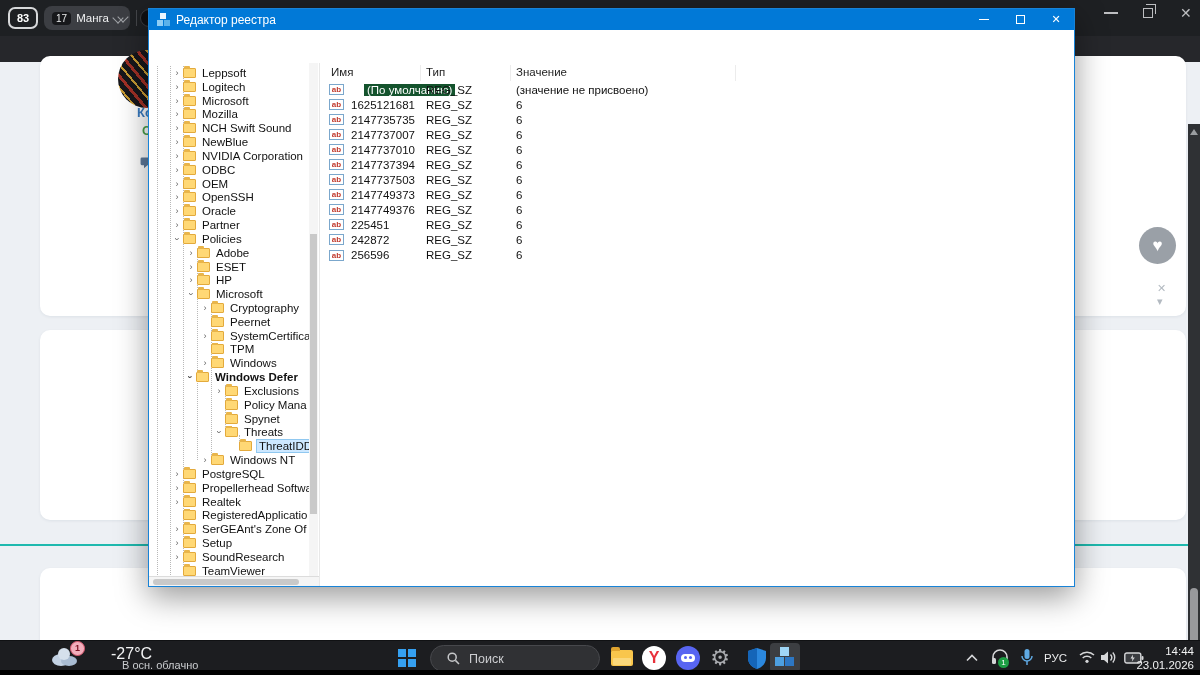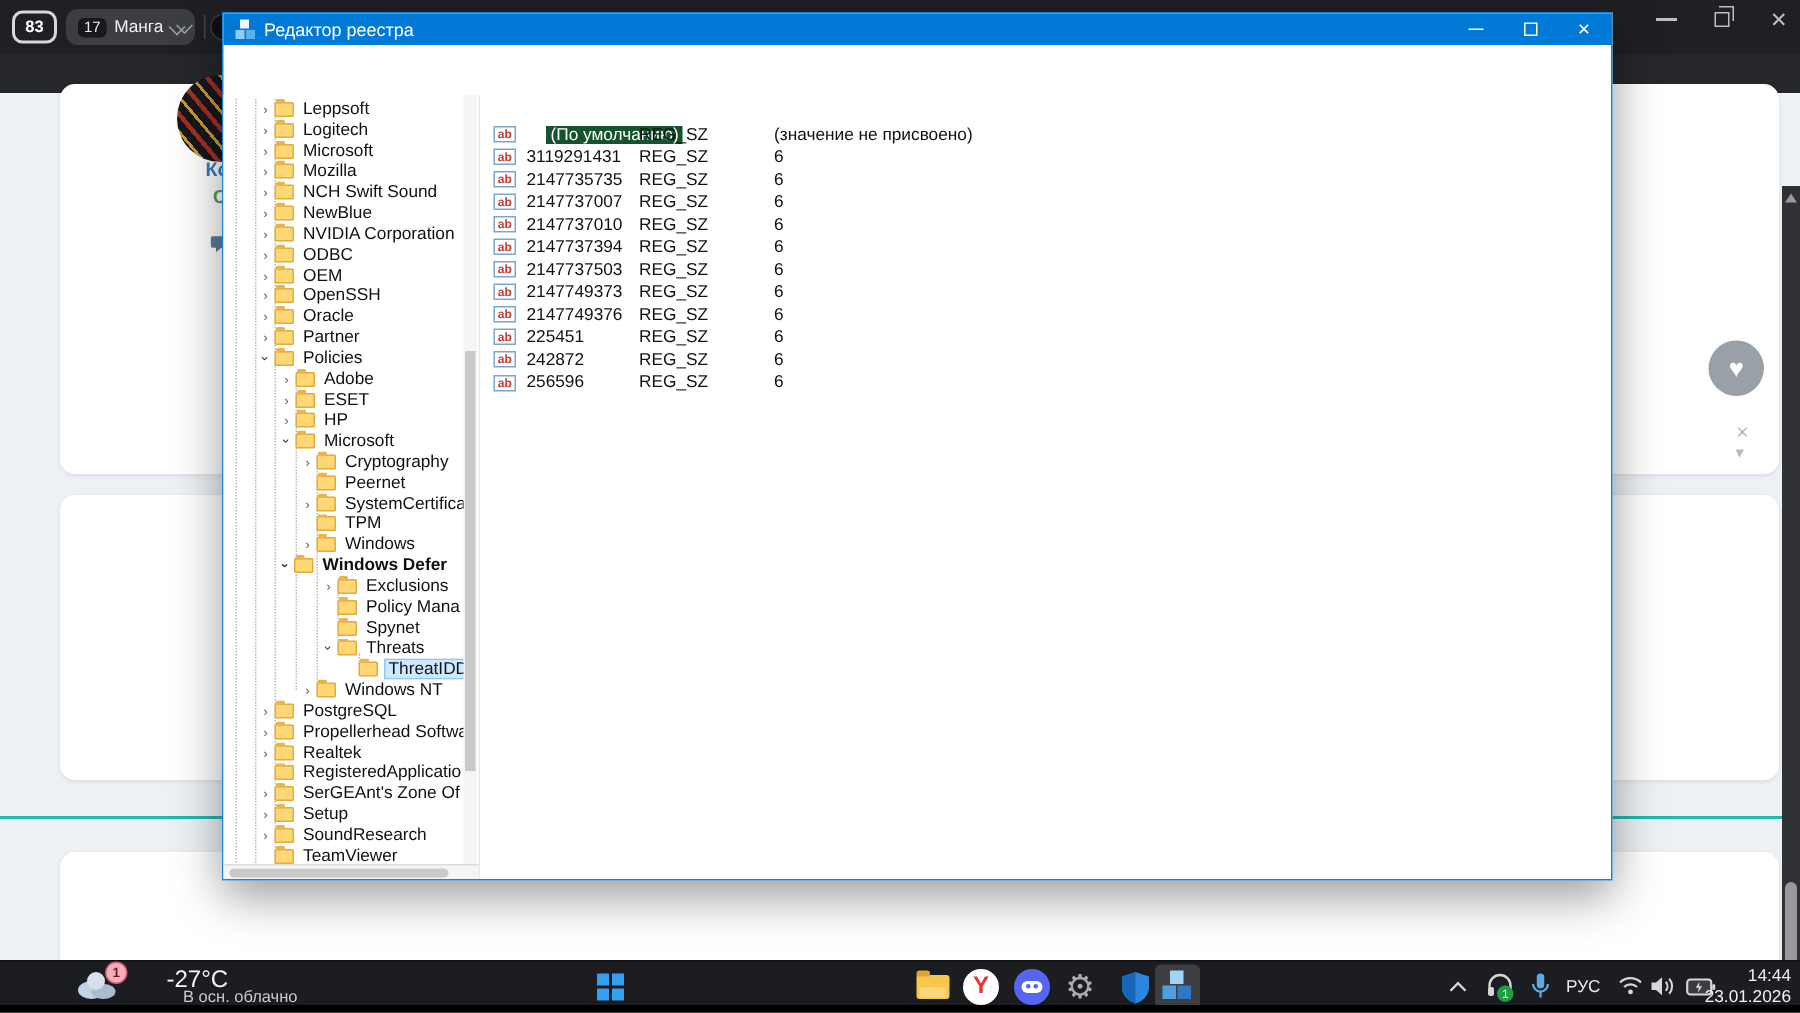--- a/index.html
+++ b/index.html
@@ -462,30 +462,38 @@
             </div>
           </div>
         <div id="tree-vscroll">
             <div class="thumb"></div>
           </div>
         <div id="tree-hscroll">
             <div class="thumb"></div>
           </div>
       </div>
       <div id="values-pane">
+        <div id="values-header">
+          <span class="vh" style="left:8px;">Имя</span>
+          <span class="vh" style="left:103px;">Тип</span>
+          <span class="vh" style="left:193px;">Значение</span>
+          <span class="vh-sep" style="left:97px;"></span>
+          <span class="vh-sep" style="left:187px;"></span>
+          <span class="vh-sep" style="left:412px;"></span>
+        </div>
         <div id="values-body">
             <div class="vrow sel">
               <span class="vicon">ab</span>
               <span class="vname">(По умолчанию)</span>
               <span class="vtype">REG_SZ</span>
               <span class="vval">(значение не присвоено)</span>
             </div>
             <div class="vrow">
               <span class="vicon">ab</span>
-              <span class="vname">3119291431</span>
+              <span class="vname">1625121681</span>
               <span class="vtype">REG_SZ</span>
               <span class="vval">6</span>
             </div>
             <div class="vrow">
               <span class="vicon">ab</span>
               <span class="vname">2147735735</span>
               <span class="vtype">REG_SZ</span>
               <span class="vval">6</span>
             </div>
             <div class="vrow">
@@ -558,20 +566,27 @@
     <div id="weather-badge">1</div>
     <div id="weather-temp">-27°C</div>
     <div id="weather-cond">В осн. облачно</div>
 
     <div id="start-logo">
         <i></i>
         <i></i>
         <i></i>
         <i></i>
       </div>
+    <div id="search-pill">
+      <svg width="13" height="13" viewBox="0 0 13 13">
+        <circle cx="5.2" cy="5.2" r="4" fill="none" stroke="#c6c7c9" stroke-width="1.5"></circle>
+        <line x1="8.4" y1="8.4" x2="12" y2="12" stroke="#c6c7c9" stroke-width="1.5"></line>
+      </svg>
+      <span id="search-label">Поиск</span>
+    </div>
 
     <div class="tb-icon" id="tb-folder">
         <div class="folder-glyph"></div>
       </div>
     <div class="tb-icon" id="tb-yandex">Y</div>
     <div class="tb-dash" style="left:650px;"></div>
     <div class="tb-icon" id="tb-discord"></div>
     <div class="tb-dash" style="left:684px;"></div>
     <div class="tb-icon" id="tb-settings">⚙</div>
     <div class="tb-dash" style="left:717px;"></div>

